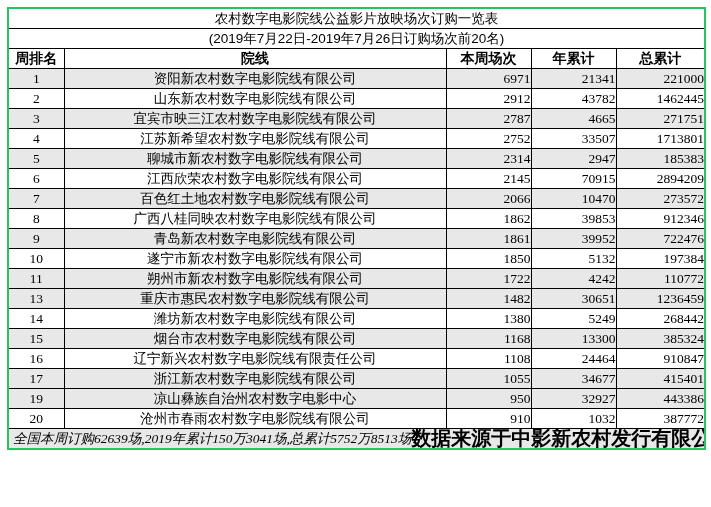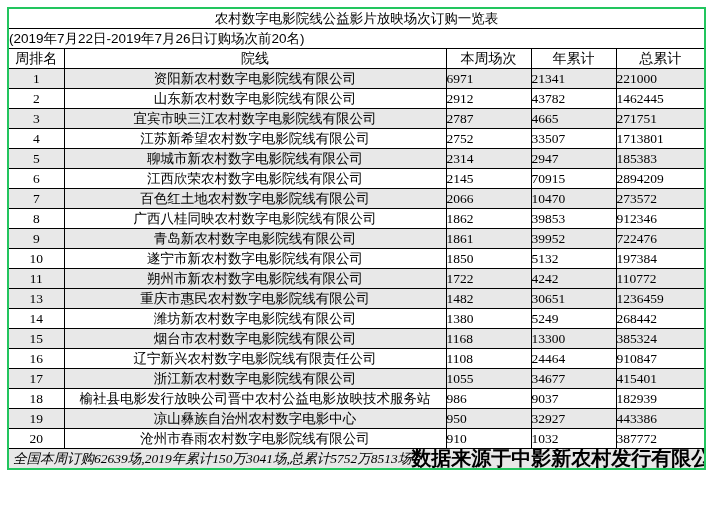--- a/index.html
+++ b/index.html
@@ -41,36 +41,36 @@
 
   td.title-cell {
     text-align: center;
     font-weight: bold;
     font-size: 15px;
     height: 21px;
     line-height: 21px;
     font-family: "Liberation Sans", "DejaVu Sans", sans-serif;
   }
   td.subtitle-cell {
-    text-align: left;
+    text-align: center;
     font-weight: bold;
     font-size: 14px;
     height: 20px;
     line-height: 20px;
     font-family: "Liberation Sans", "DejaVu Sans", sans-serif;
   }
   tr.head-row th {
     text-align: center;
-    font-weight: normal;
+    font-weight: bold;
     font-size: 14px;
     font-family: "Liberation Sans", "DejaVu Sans", sans-serif;
   }
   td.rank { text-align: center; }
   td.name { text-align: center; padding-left: 6px; }
-  td.num  { text-align: left; }
+  td.num  { text-align: right; }
   tr.shaded td { background: #e8e8e8; }
   td.footer-cell {
     background: #e8e8e8;
     height: 19px;
   }
   .footer-flex {
     display: flex;
     justify-content: space-between;
     align-items: center;
     padding: 0 12px 0 4px;
@@ -217,27 +217,20 @@
         <td class="num">24464</td>
         <td class="num">910847</td>
       </tr>
       <tr class="shaded">
         <td class="rank">17</td>
         <td class="name">浙江新农村数字电影院线有限公司</td>
         <td class="num">1055</td>
         <td class="num">34677</td>
         <td class="num">415401</td>
       </tr>
-      <tr>
-        <td class="rank">18</td>
-        <td class="name">榆社县电影发行放映公司晋中农村公益电影放映技术服务站</td>
-        <td class="num">986</td>
-        <td class="num">9037</td>
-        <td class="num">182939</td>
-      </tr>
       <tr class="shaded">
         <td class="rank">19</td>
         <td class="name">凉山彝族自治州农村数字电影中心</td>
         <td class="num">950</td>
         <td class="num">32927</td>
         <td class="num">443386</td>
       </tr>
       <tr>
         <td class="rank">20</td>
         <td class="name">沧州市春雨农村数字电影院线有限公司</td>

